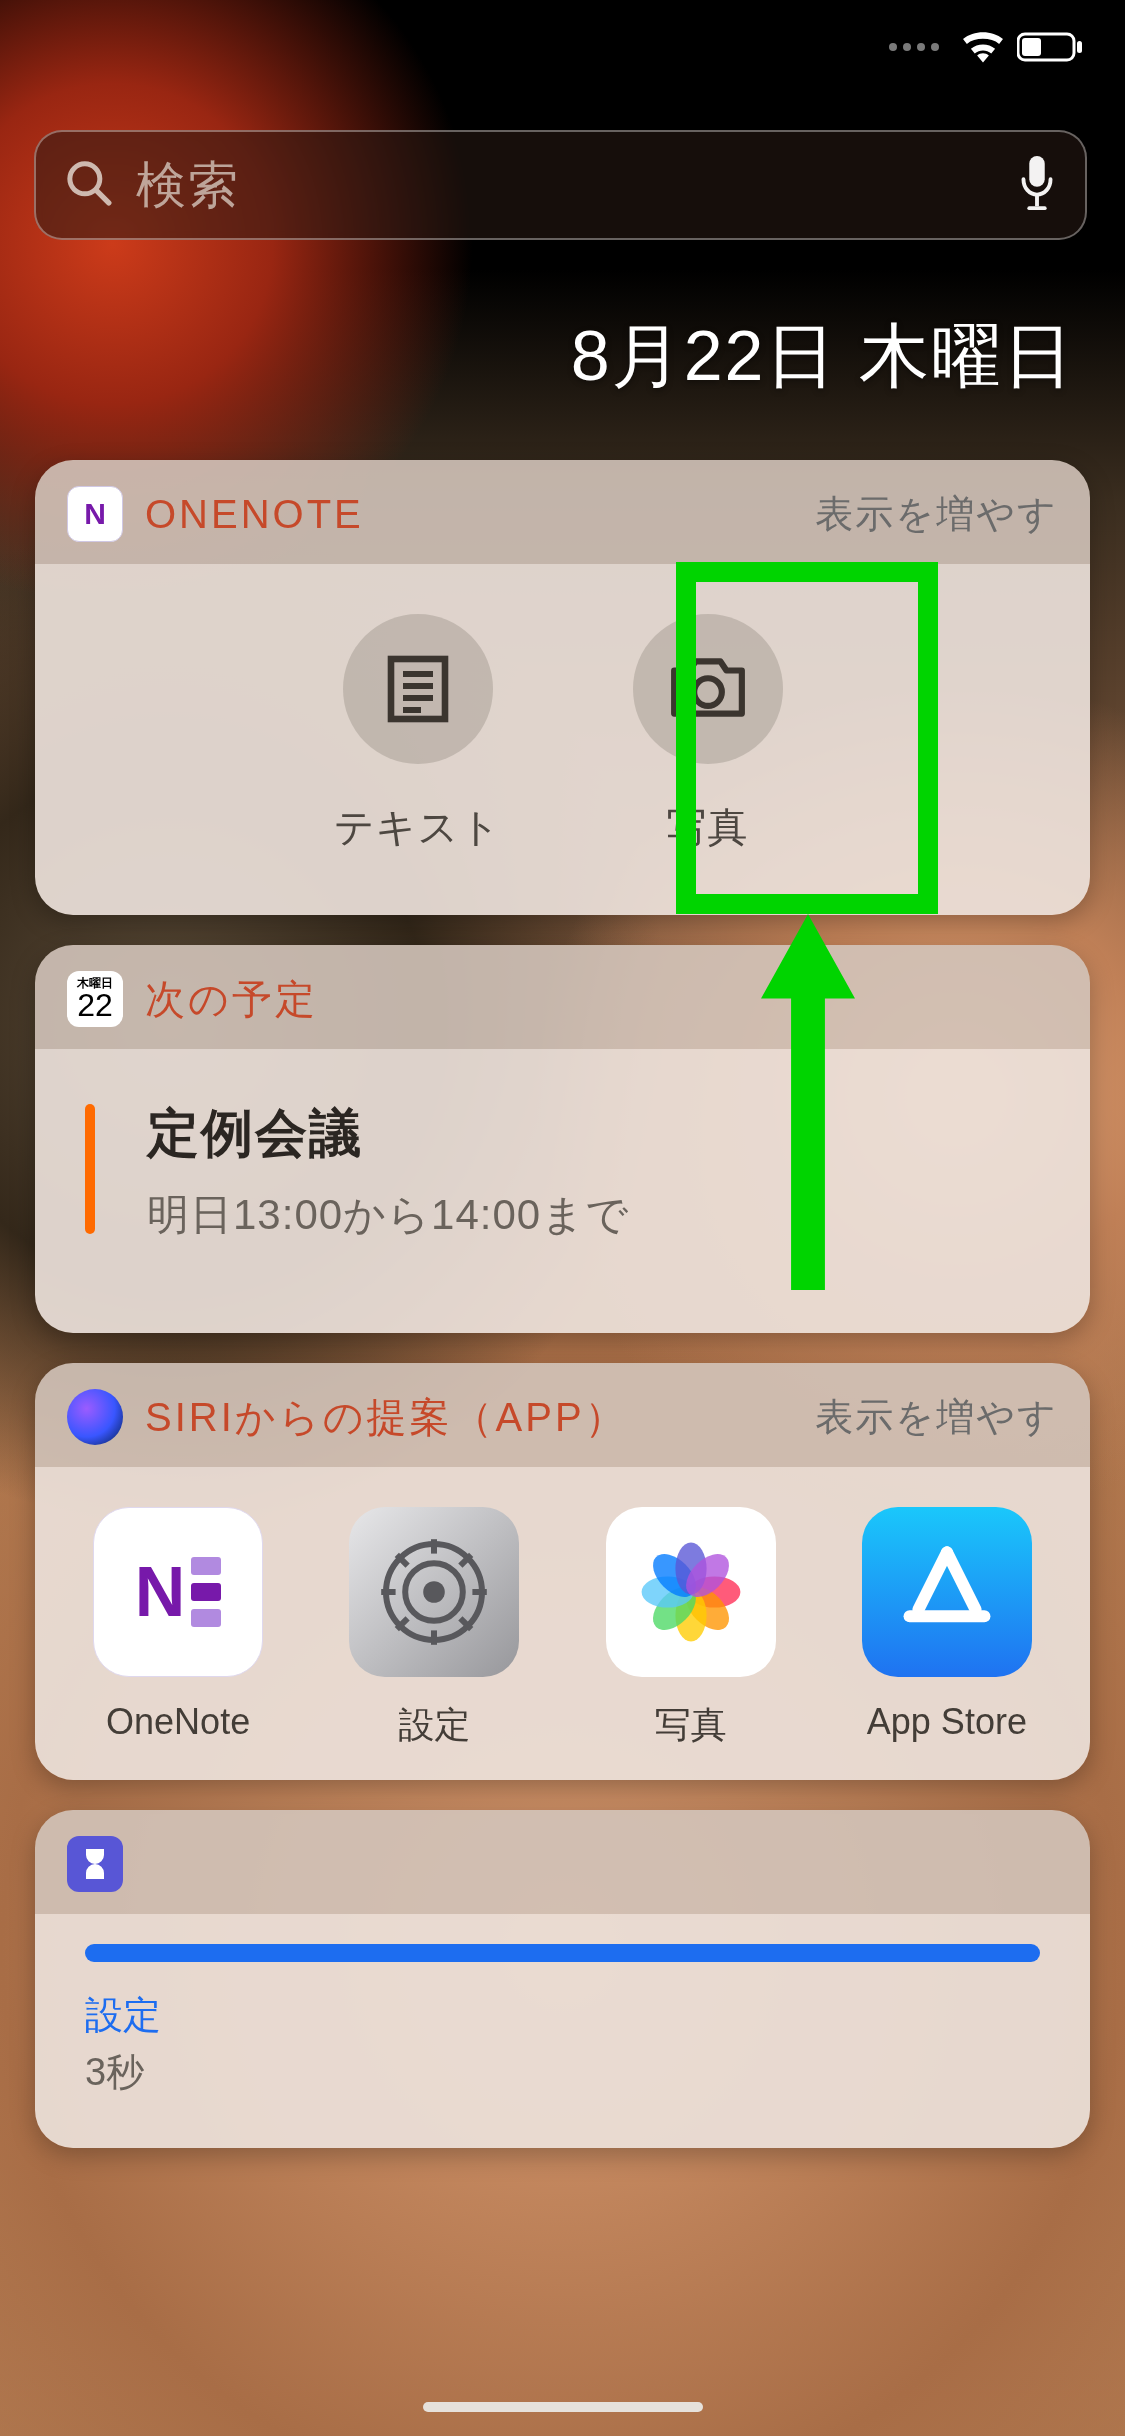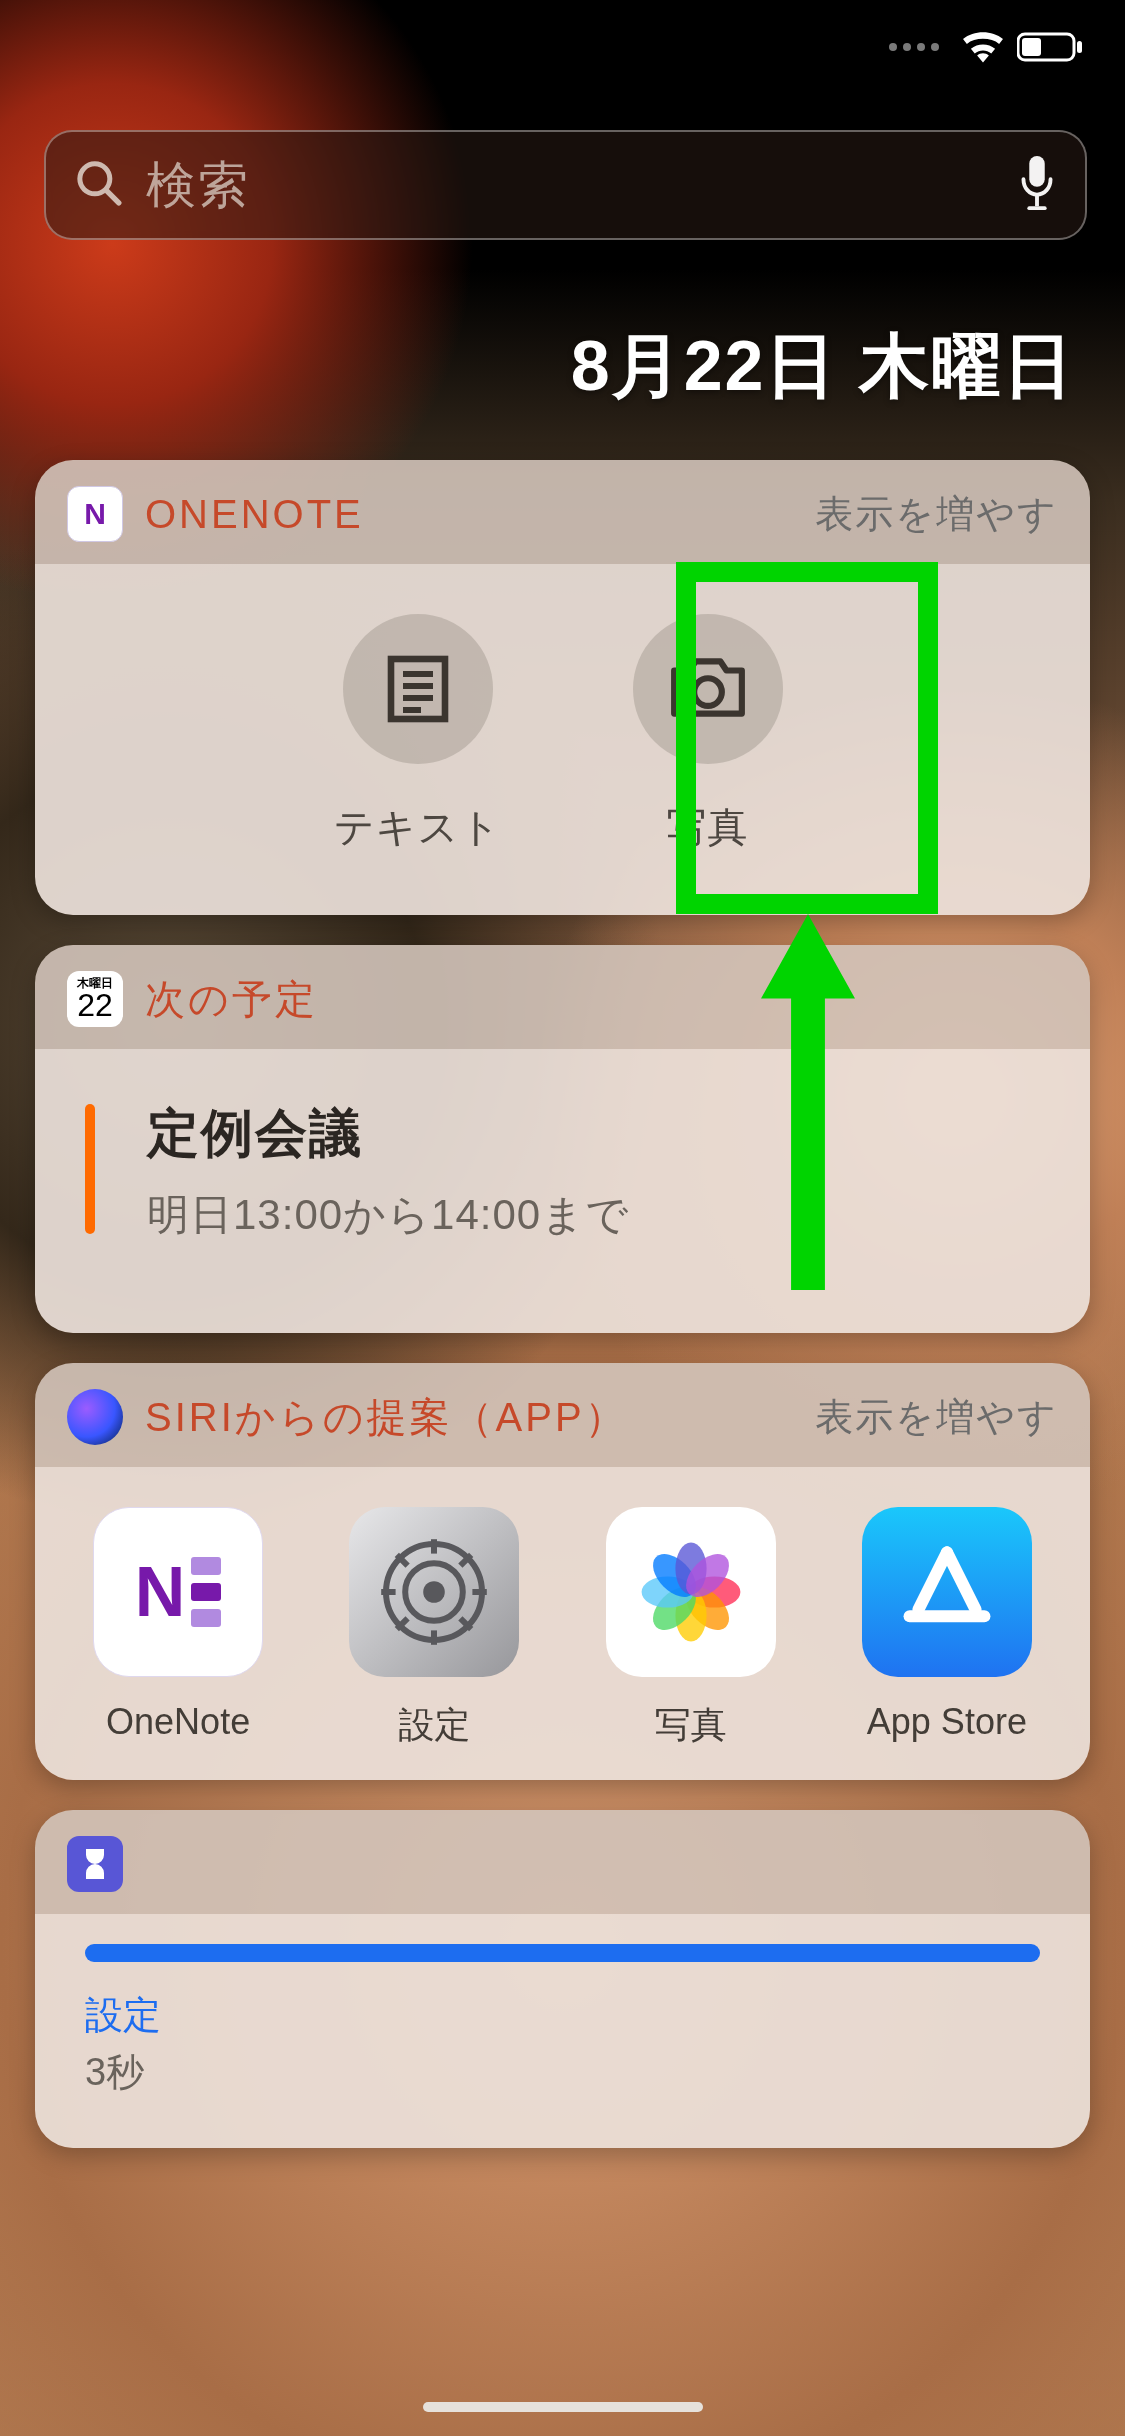--- a/index.html
+++ b/index.html
@@ -11,29 +11,29 @@
   radial-gradient(circle at 15% 42%,#5b4b38 0,#34281a 260px,transparent 500px),
   radial-gradient(circle at 50% 80%,#d4976d 0,#a86d46 560px,transparent 900px),
   linear-gradient(180deg,#000 0,#000 270px,#3a2d1f 500px,#8e6244 1000px,#b67f53 1500px,#c18a5e 2000px,#b37c52 2436px);
  position:relative;color:#fff
 }
 .status-bar{position:absolute;top:30px;right:40px;display:flex;align-items:center;gap:12px}
 .dots{display:flex;gap:6px;margin-right:10px}
 .dots span{width:8px;height:8px;border-radius:50%;background:#7a7a7a}
 .wifi-icon svg,.battery-icon svg{display:block}
 .search-bar{
- position:absolute;top:130px;left:44px;right:38px;height:110px;
+ position:absolute;top:130px;left:34px;right:38px;height:110px;
  background:rgba(40,25,20,.55);border:2px solid rgba(255,255,255,.35);
  border-radius:28px;display:flex;align-items:center;padding:0 28px;gap:22px;
  backdrop-filter:blur(4px)
 }
 .search-icon svg{opacity:.85}
 .search-placeholder{flex:1;color:rgba(220,210,200,.75);font-size:50px;letter-spacing:2px}
 .mic-icon svg{opacity:.95}
-.date-line{position:absolute;top:320px;right:50px;font-size:70px;font-weight:700;letter-spacing:2px;text-shadow:0 2px 6px rgba(0,0,0,.4)}
+.date-line{position:absolute;top:310px;right:50px;font-size:70px;font-weight:400;letter-spacing:2px;text-shadow:0 2px 6px rgba(0,0,0,.4)}
 .widgets{position:absolute;top:460px;left:35px;right:35px;bottom:40px;display:flex;flex-direction:column;gap:30px}
 .card{border-radius:38px;overflow:hidden;box-shadow:0 8px 24px rgba(0,0,0,.25);color:#444}
 .card-header{display:flex;align-items:center;padding:26px 32px 22px;gap:22px;background:rgba(210,195,185,.90)}
 .card-body{background:rgba(235,225,218,.92);padding:0}
 .app-badge{width:56px;height:56px;border-radius:12px;display:flex;align-items:center;justify-content:center;font-weight:700;font-size:24px}
 .onenote-badge{background:#fff;border:1px solid #d0c8e4}
 .onenote-badge span{color:#7719aa;font-size:30px}
 .card-title{color:#c6492a;font-size:40px;letter-spacing:3px;font-weight:500;flex:1}
 .show-more{color:#6b6b6b;font-size:38px;letter-spacing:2px}
 .onenote-actions{display:flex;justify-content:center;gap:70px;padding:50px 40px 60px}

